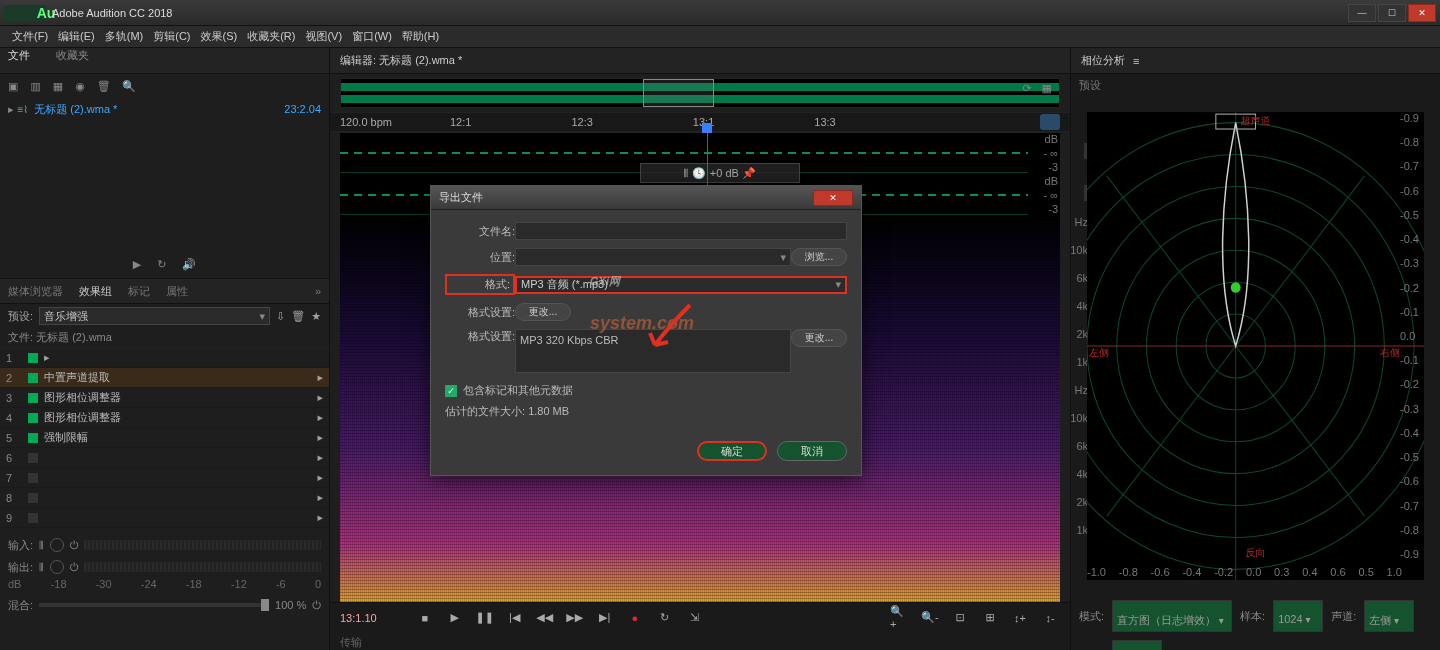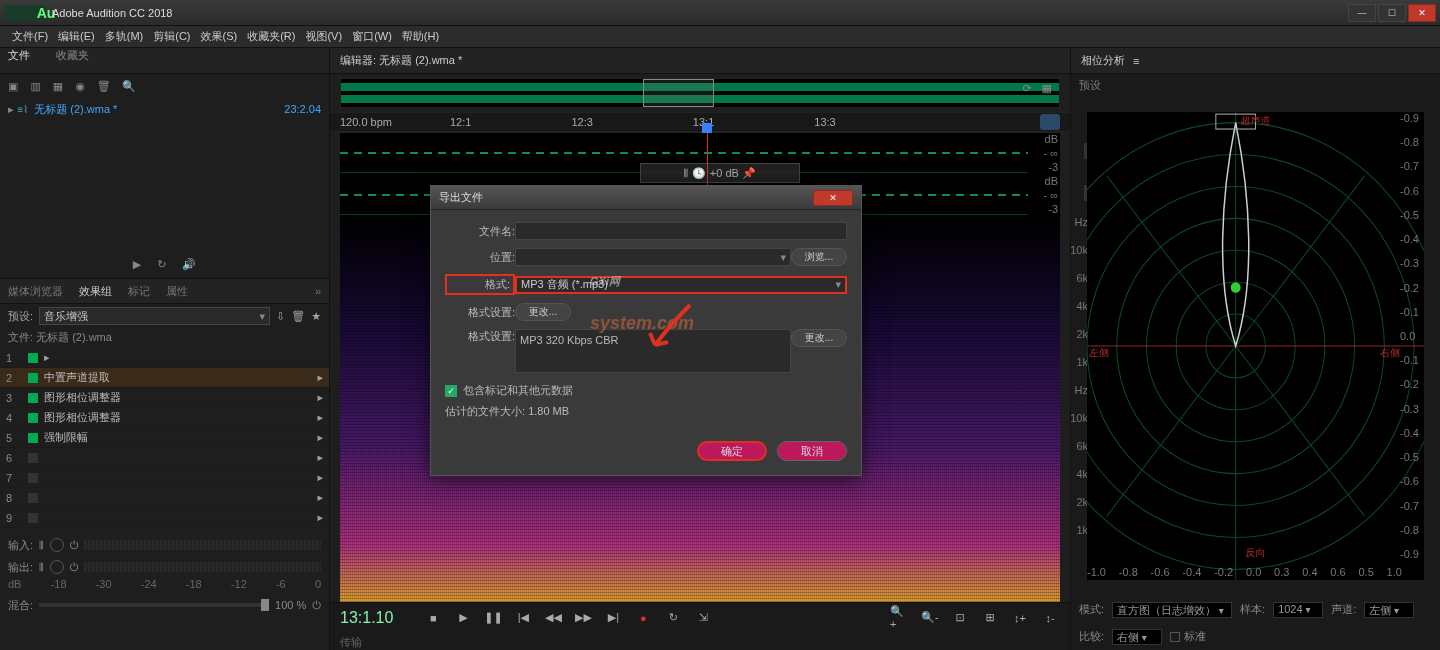--- a/index.html
+++ b/index.html
@@ -74,53 +74,53 @@
 .marker{ position:absolute; left:51%; top:-10px; width:10px; height:10px; background:#3a7fff; transform:translateX(-5px);}
 .spectro{ flex:1; margin:0 10px; background:
   linear-gradient(to top, #e0a030 0%, #b03080 15%, #4a1a6a 40%, #1a0a3a 70%, #000 100%);
   position:relative; min-height:260px;}
 .spectro-noise{ position:absolute; inset:0; background:
   repeating-linear-gradient(0deg, rgba(0,0,0,.25) 0, rgba(0,0,0,.25) 1px, transparent 1px, transparent 3px),
   repeating-linear-gradient(90deg, rgba(0,0,0,.15) 0, rgba(0,0,0,.15) 1px, transparent 1px, transparent 2px);}
 .hzcol{ position:absolute; right:-28px; top:0; width:26px; color:#777; font-size:9px;}
 .hzcol div{ height:28px; text-align:right;}
 .ctransport{ height:30px; background:#1a1a1a; display:flex; align-items:center; padding:0 10px; gap:10px; border-top:1px solid #111;}
-.ctransport .time{ color:#86efac; font-size:16px; margin-right:20px;}
+.ctransport .time{ color:#fca5a5; font-size:11px; margin-right:28px;}
 .tbtn{ width:20px; height:18px; color:#aaa; display:flex; align-items:center; justify-content:center; cursor:pointer; font-size:11px;}
 .tbtn.rec{ color:#c33;}
 .cstatus{ height:18px; background:#1a1a1a; padding:0 10px; color:#666; font-size:10px; display:flex; align-items:flex-end;}
 
 
 .dialog{ position:absolute; left:430px; top:185px; width:432px; background:#3a3a3a; border:1px solid #555; box-shadow:0 4px 20px rgba(0,0,0,.6); z-index:100;}
 .dtitle{ height:24px; background:linear-gradient(#555,#3a3a3a); display:flex; align-items:center; padding:0 8px; color:#ddd; border-bottom:1px solid #222;}
 .dclose{ margin-left:auto; width:40px; height:16px; background:#c0392b; color:#fff; display:flex; align-items:center; justify-content:center; border-radius:2px; border:1px solid #8a2a20; font-size:9px;}
 .dbody{ padding:12px 14px;}
 .drow{ display:flex; align-items:center; margin-bottom:8px; gap:0;}
 .drow label{ width:70px; text-align:right; color:#bbb;}
 .dinput{ flex:1; height:18px; background:#2a2a2a; border:1px solid #444; color:#888; padding:0 4px;}
 .dbtn{ width:56px; height:18px; background:#444; border:1px solid #555; color:#ccc; border-radius:9px; display:flex; align-items:center; justify-content:center; cursor:pointer; font-size:10px;}
 .ddrop{ flex:1; height:18px; background:#2a2a2a; border:1px solid #444; color:#ccc; padding:0 4px; display:flex; align-items:center; position:relative;}
 .ddrop::after{ content:"▾"; position:absolute; right:4px; color:#888;}
 .redbox{ border:2px solid #e03020 !important;}
 .darea{ height:44px; background:#2a2a2a; border:1px solid #444; padding:4px; color:#bbb;}
 .dcheck{ display:flex; align-items:center; gap:6px; margin:10px 0 6px; color:#bbb;}
 .dcheck .cb{ width:12px;height:12px; background:#2a6; display:flex; align-items:center; justify-content:center; color:#fff; font-size:9px;}
 .dfooter{ display:flex; justify-content:flex-end; gap:10px; padding:10px 14px 14px;}
-.dmainbtn{ width:70px; height:20px; background:#be185d; border:1px solid #666; border-radius:10px; color:#ddd; display:flex; align-items:center; justify-content:center; cursor:pointer;}
+.dmainbtn{ width:70px; height:20px; background:#14532d; border:1px solid #666; border-radius:10px; color:#ddd; display:flex; align-items:center; justify-content:center; cursor:pointer;}
 
 
 .watermark{ position:absolute; left:590px; top:250px; z-index:200; color:rgba(220,220,220,.55); font-size:38px; font-style:italic; font-weight:bold; pointer-events:none; font-family:Georgia,serif;}
 .watermark small{ font-size:18px; color:rgba(200,100,60,.6);}
 .redarrow{ position:absolute; left:640px; top:300px; z-index:201; pointer-events:none;}
 
 
 .rhead{ height:26px; background:#232323; display:flex; align-items:center; padding:0 10px; color:#ccc; border-bottom:1px solid #111;}
 .phase{ flex:1; background:#000; position:relative; margin:16px;}
 .rcontrols{ height:54px; background:#1a1a1a; padding:4px 8px; display:flex; flex-wrap:wrap; gap:8px; align-items:center; color:#888; font-size:10px;}
-.rsel{ background:#000000; border:1px solid #333; color:#999; height:16px; font-size:10px; padding:0 4px;}
+.rsel{ background:#14532d; border:1px solid #333; color:#999; height:32px; font-size:10px; padding:12px 4px;}
 .axistxt{ position:absolute; color:#b02a2a; font-size:10px;}
 </style>
 </head>
 <body>
 
 <div class="titlebar">
   <div class="logo">Au</div>
   <div class="title">Adobe Audition CC 2018</div>
   <div class="winbtns">
     <div class="winbtn">—</div>

